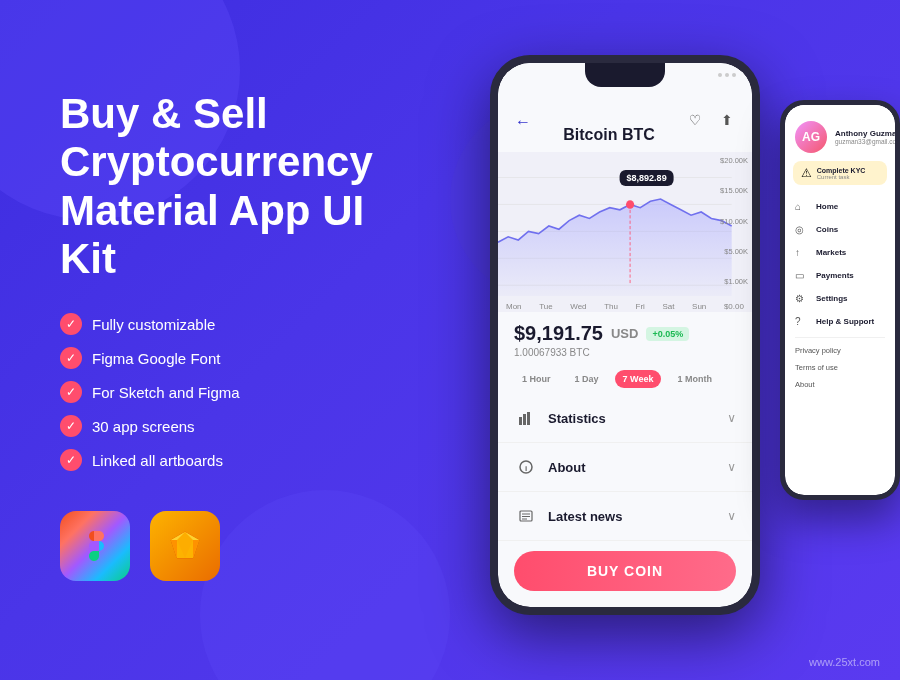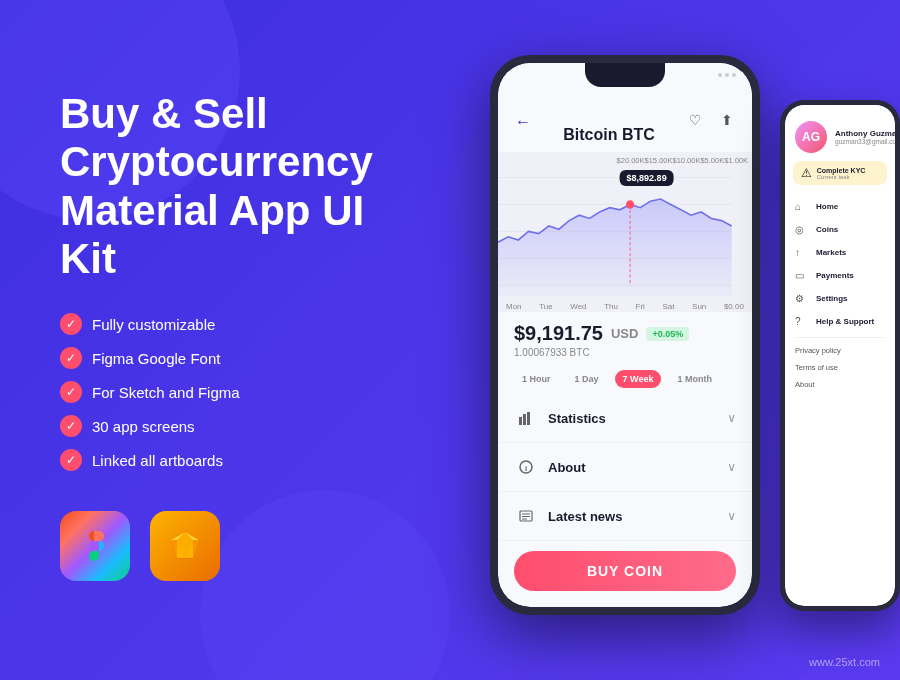--- a/index.html
+++ b/index.html
@@ -193,21 +193,21 @@
       justify-content: space-between;
       padding: 2px 8px;
       font-size: 8px;
       color: #888;
     }
     .chart-y-labels {
       position: absolute;
       right: 4px;
       top: 4px;
       display: flex;
-      flex-direction: row;
+      flex-direction: column;
       justify-content: space-between;
       height: 130px;
       font-size: 7.5px;
       color: #888;
       text-align: right;
     }
 
     
     .price-section {
       padding: 10px 16px 6px;
@@ -313,21 +313,21 @@
       text-align: center;
       letter-spacing: 1px;
     }
 
     
     .phone-2 {
       position: absolute;
       left: 780px;
       top: 100px;
       width: 120px;
-      height: 511px;
+      height: 400px;
       background: #1a1a2e;
       border-radius: 24px;
       border: 5px solid #2a2a3e;
       overflow: hidden;
       box-shadow: 0 20px 40px rgba(0,0,0,0.4);
     }
     .phone-2-screen {
       width: 100%;
       height: 100%;
       background: #ffffff;

